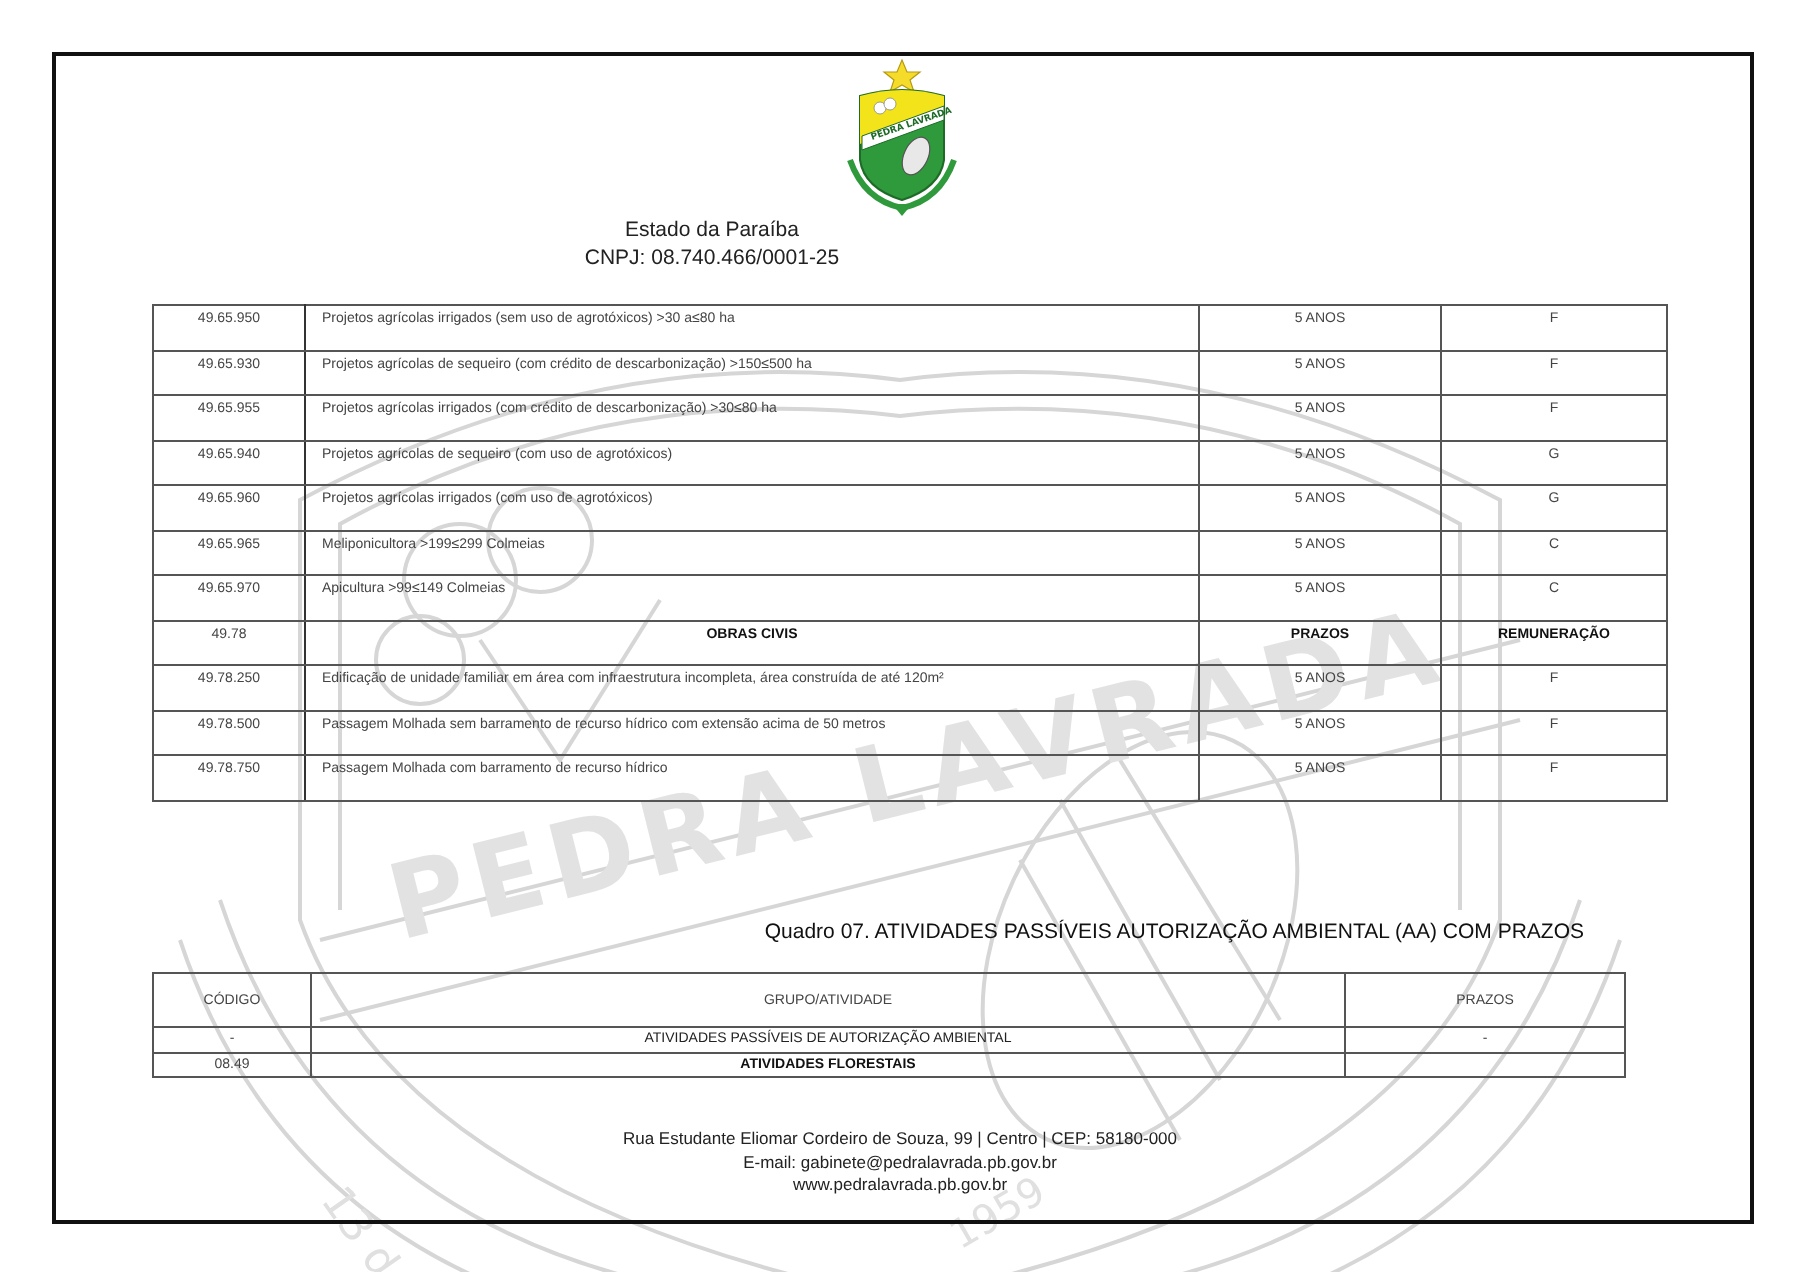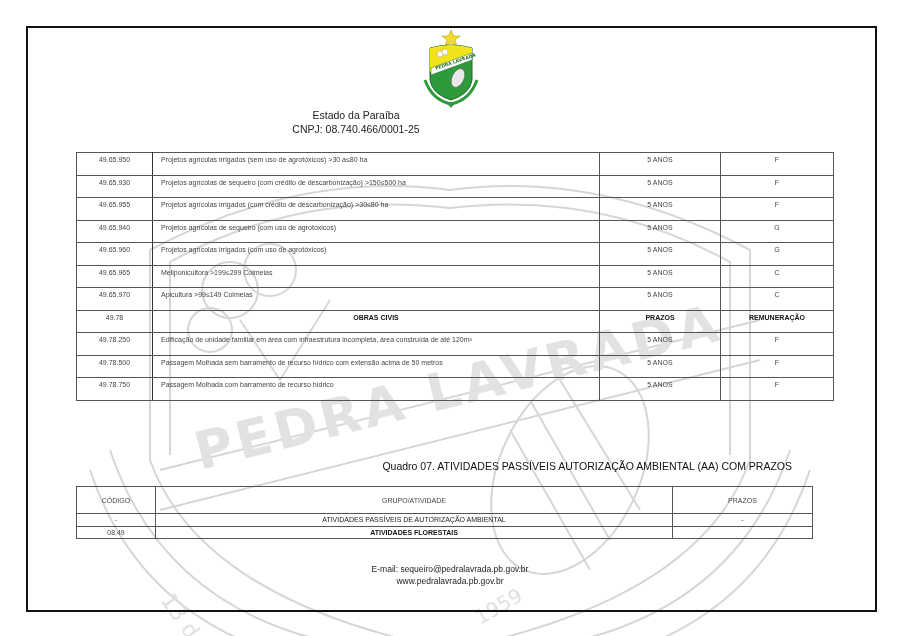--- a/index.html
+++ b/index.html
@@ -190,15 +190,16 @@
     </tr>
     <tr class="r">
       <td class="center">08.49</td>
       <td class="center bold">ATIVIDADES FLORESTAIS</td>
       <td class="center"></td>
     </tr>
   </tbody>
 </table>
 
 <div class="footer">
-  <div>E-mail: sequeiro@pedralavrada.pb.gov.br</div>
+  <div>Rua Estudante Eliomar Cordeiro de Souza, 99 | Centro | CEP: 58180-000</div>
+  <div>E-mail: gabinete@pedralavrada.pb.gov.br</div>
   <div><span class="footer-url">www.pedralavrada.pb.gov.br</span></div>
 </div>
 
 </body></html>

